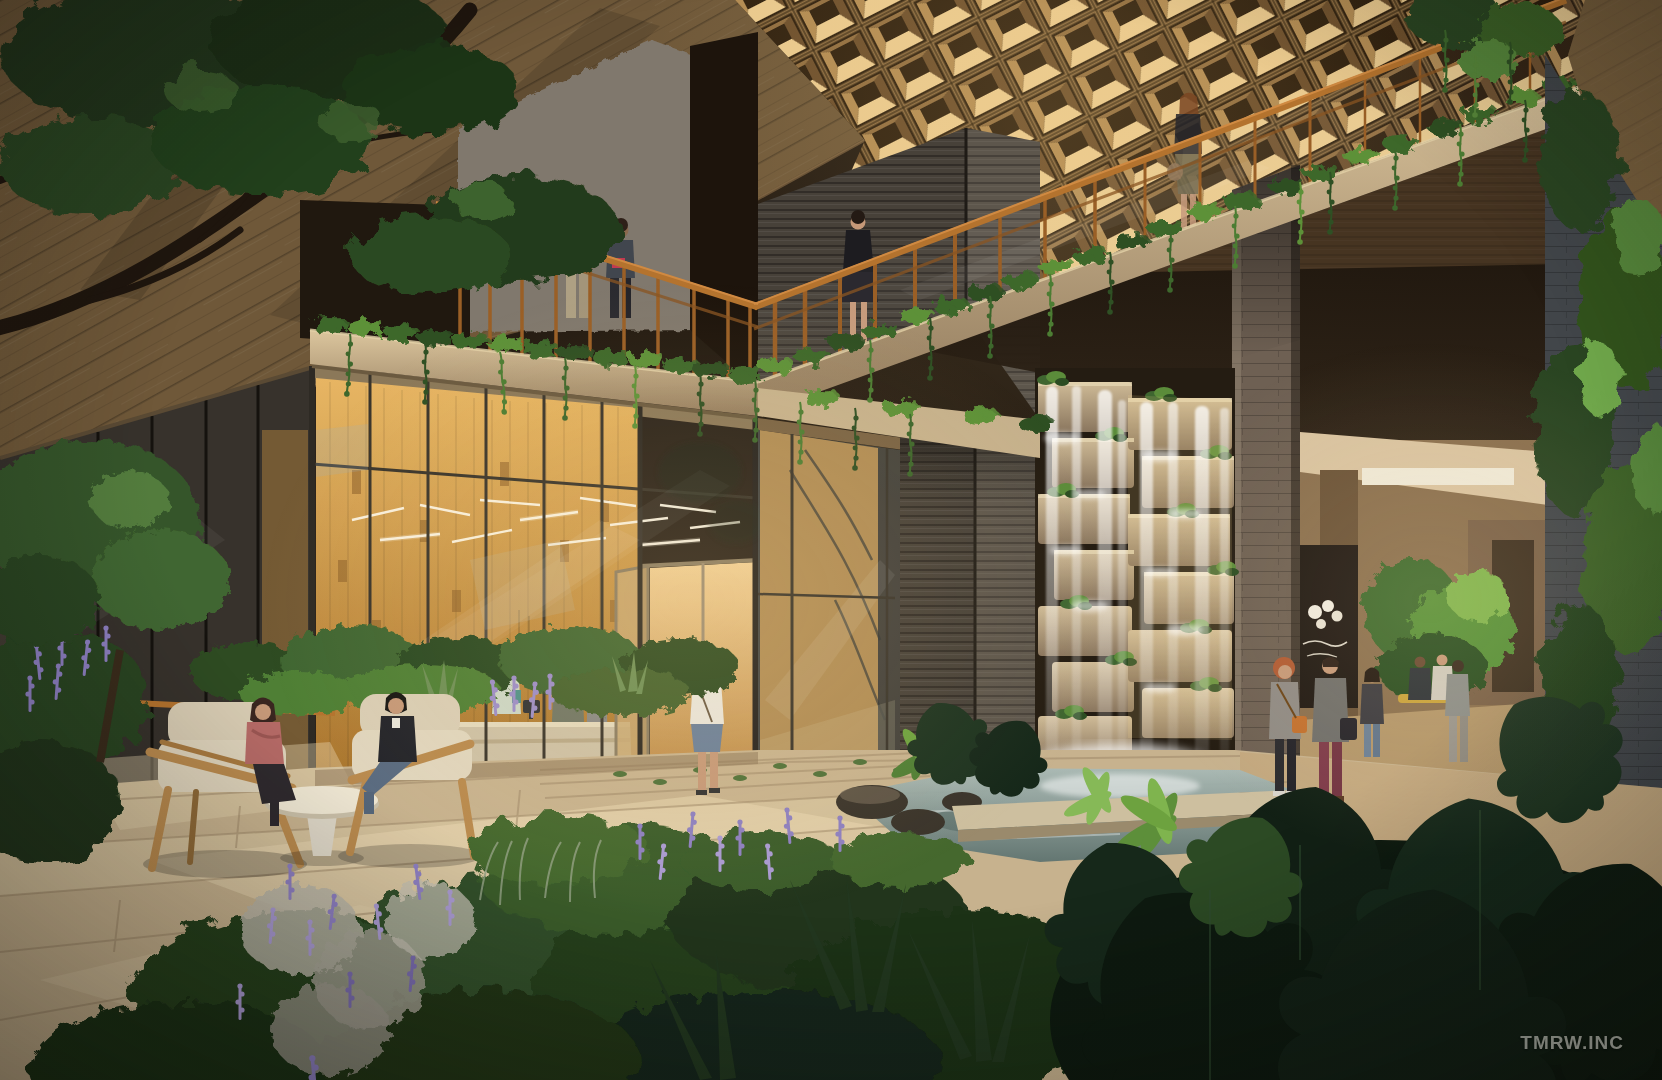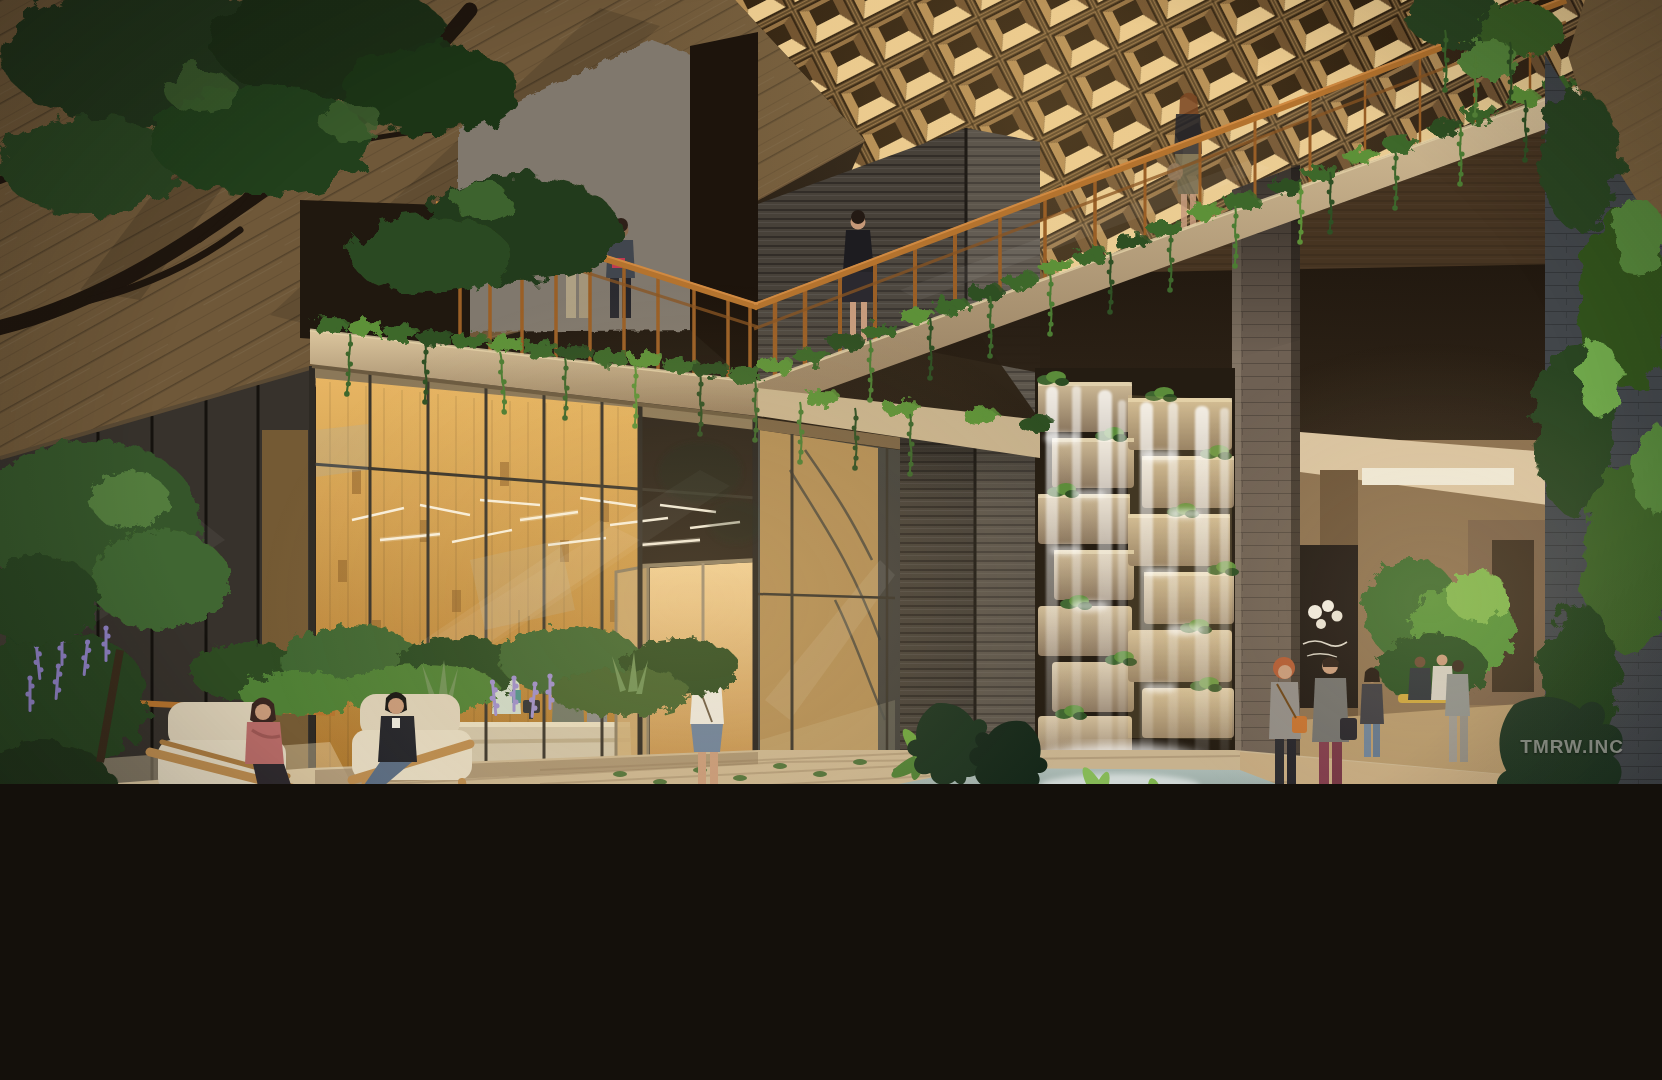--- a/index.html
+++ b/index.html
@@ -1,16 +1,16 @@
 <!DOCTYPE html>
 <html style="--wood-ceiling: #6f5839; --wood-dark: #463421; --coffer-glow: #e9c98e; --coffer-face: #b18a52; --coffer-shadow: #241808; --granite: #8d8478; --stone-dark: #474139; --stone-light: #5d564c; --railing-wood: #b4732e; --fascia-light: #cfb892; --interior-amber: #d89b42; --amber-deep: #a87026; --glass-blue: #8b9aa0; --floor: #c7b28e; --floor-light: #e9d8b2; --floor-shadow: #8a7153; --waterfall-stone: #ab9479; --waterfall-light: #d8c7a3; --brick: #6e6053; --bluestone: #42464a; --pond: #90a4a1; --rock: #3a342b; --foliage-dark: #22361c; --foliage-mid: #3b5d2c; --foliage-bright: #6ca341; --ivy: #4d7e33; --lavender: #8d7fc0; --silver-plume: #b8b4a6; --monstera: #16281a; --skin: #c59878; --watermark: #9a9a93;"><head>
 <meta charset="utf-8">
 <style>
   html,body{margin:0;padding:0;background:#14100b;}
-  .stage{position:relative;width:1662px;height:784px;overflow:hidden;
+  .stage{position:relative;width:1662px;height:1080px;overflow:hidden;
          background:#7f1d1d;font-family:"Liberation Sans",sans-serif;}
   .stage svg{position:absolute;left:0;top:0;display:block;}
   .watermark{position:absolute;right:38px;bottom:26px;
     font-family:"Liberation Sans",sans-serif;font-weight:bold;
     font-size:19px;letter-spacing:1px;color:var(--watermark,#9a9a93);
     opacity:.78;text-shadow:0 1px 2px rgba(0,0,0,.5);}
 </style>
 <title>Biophilic atrium lobby — architectural rendering</title></head>
 <body>
 

